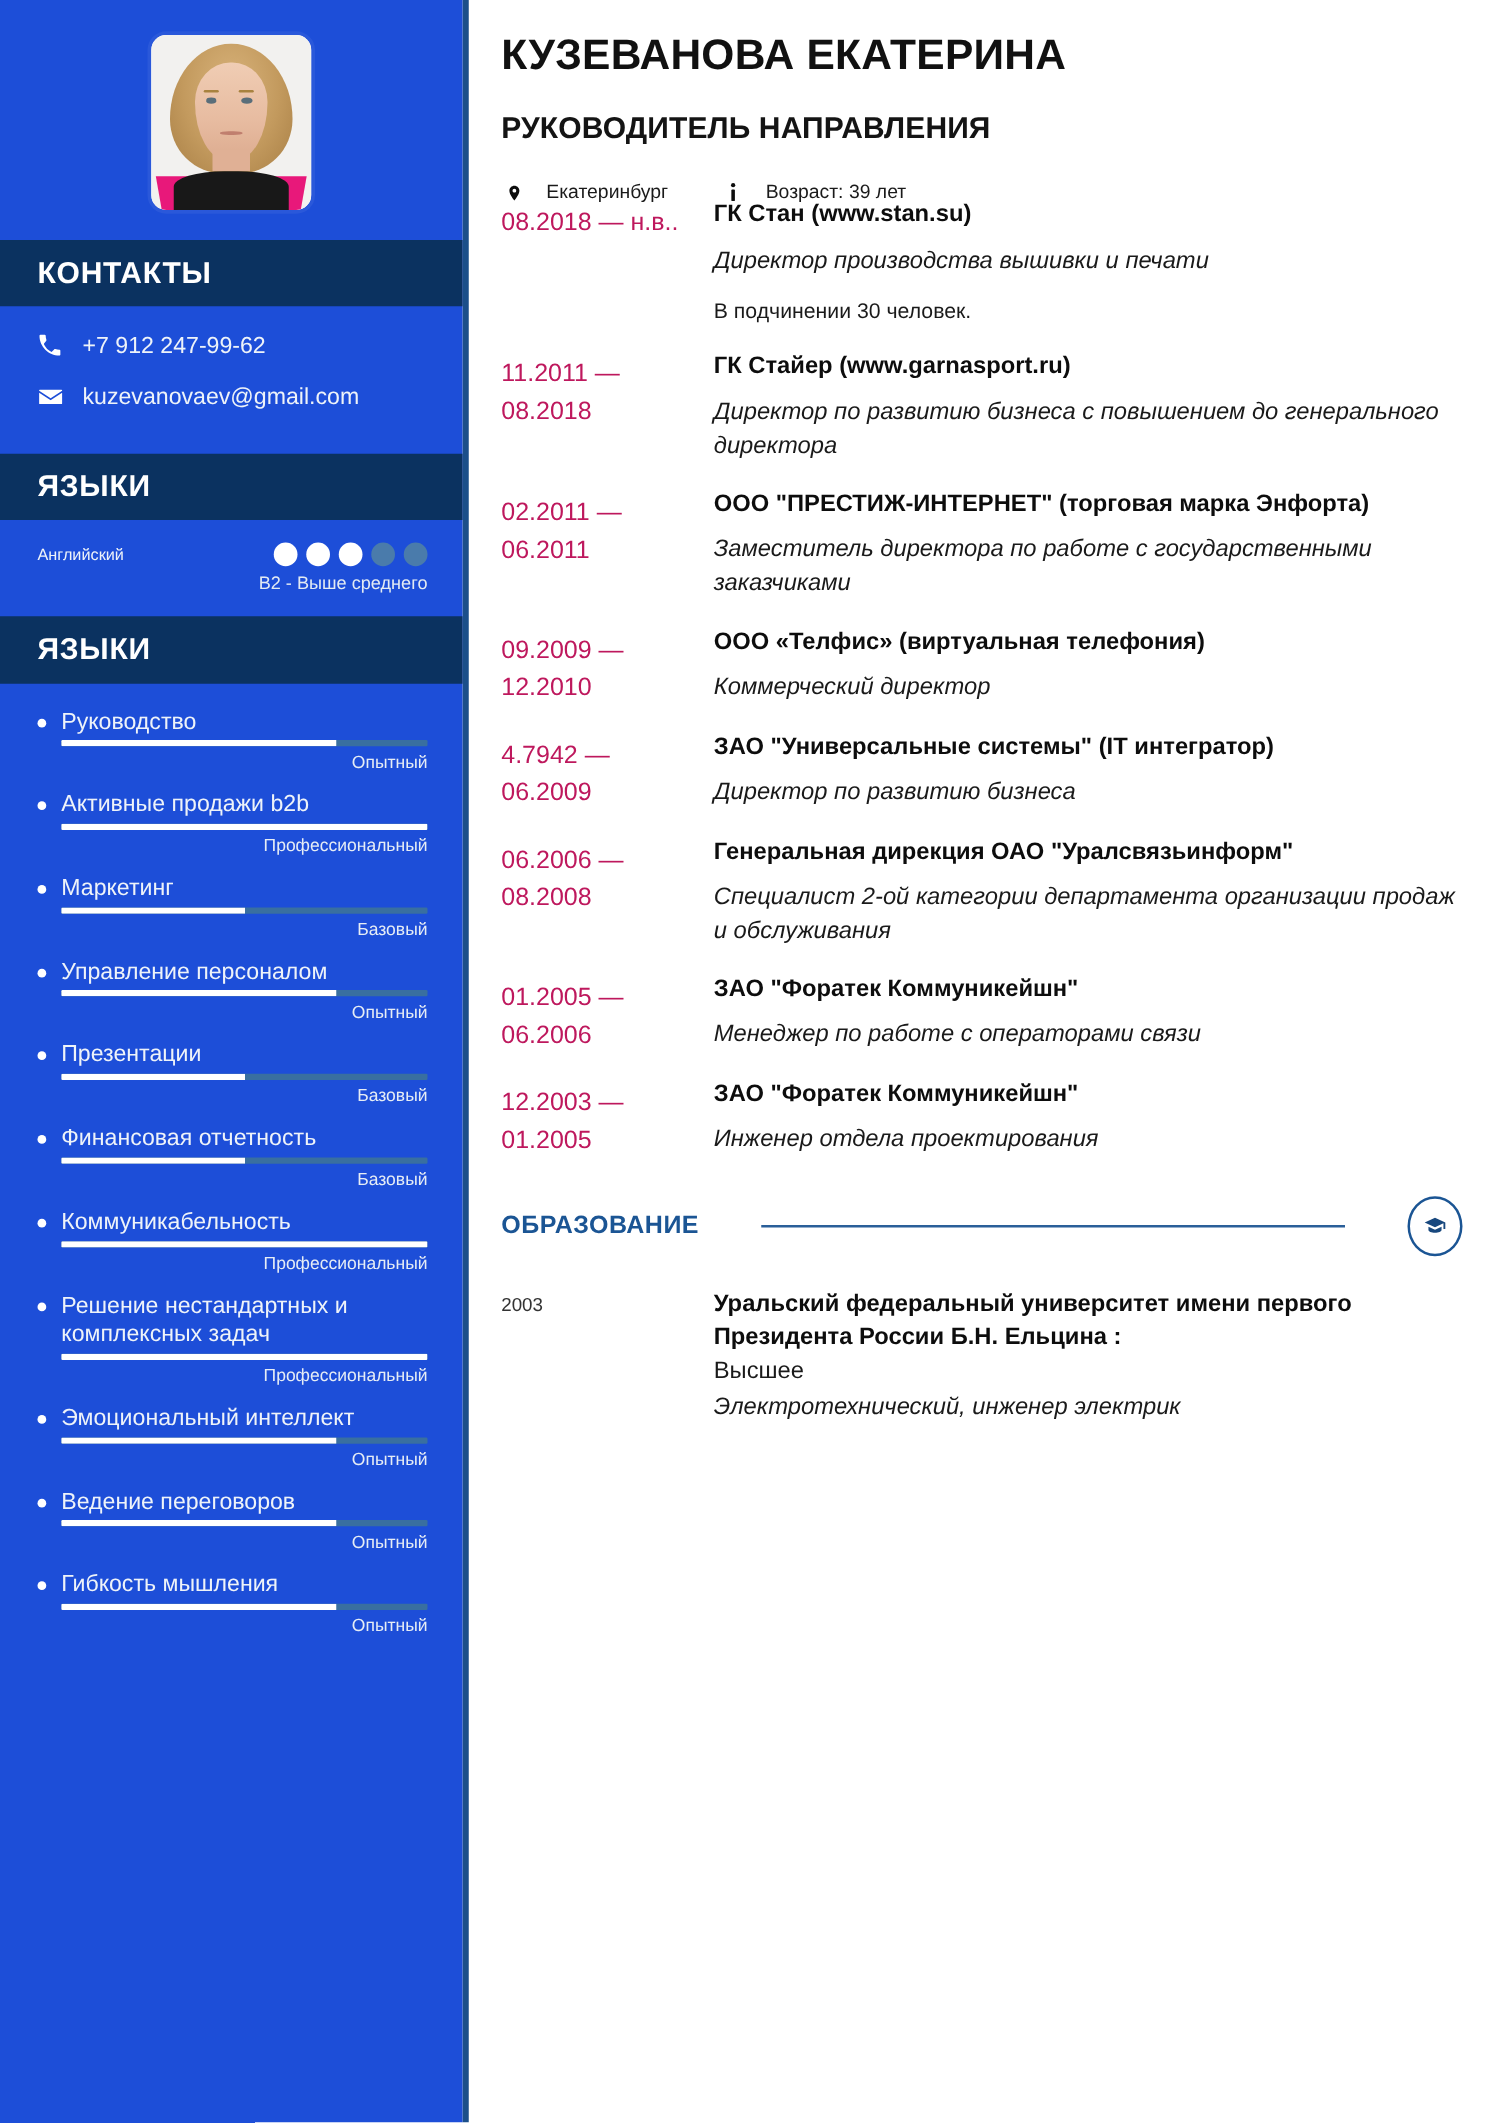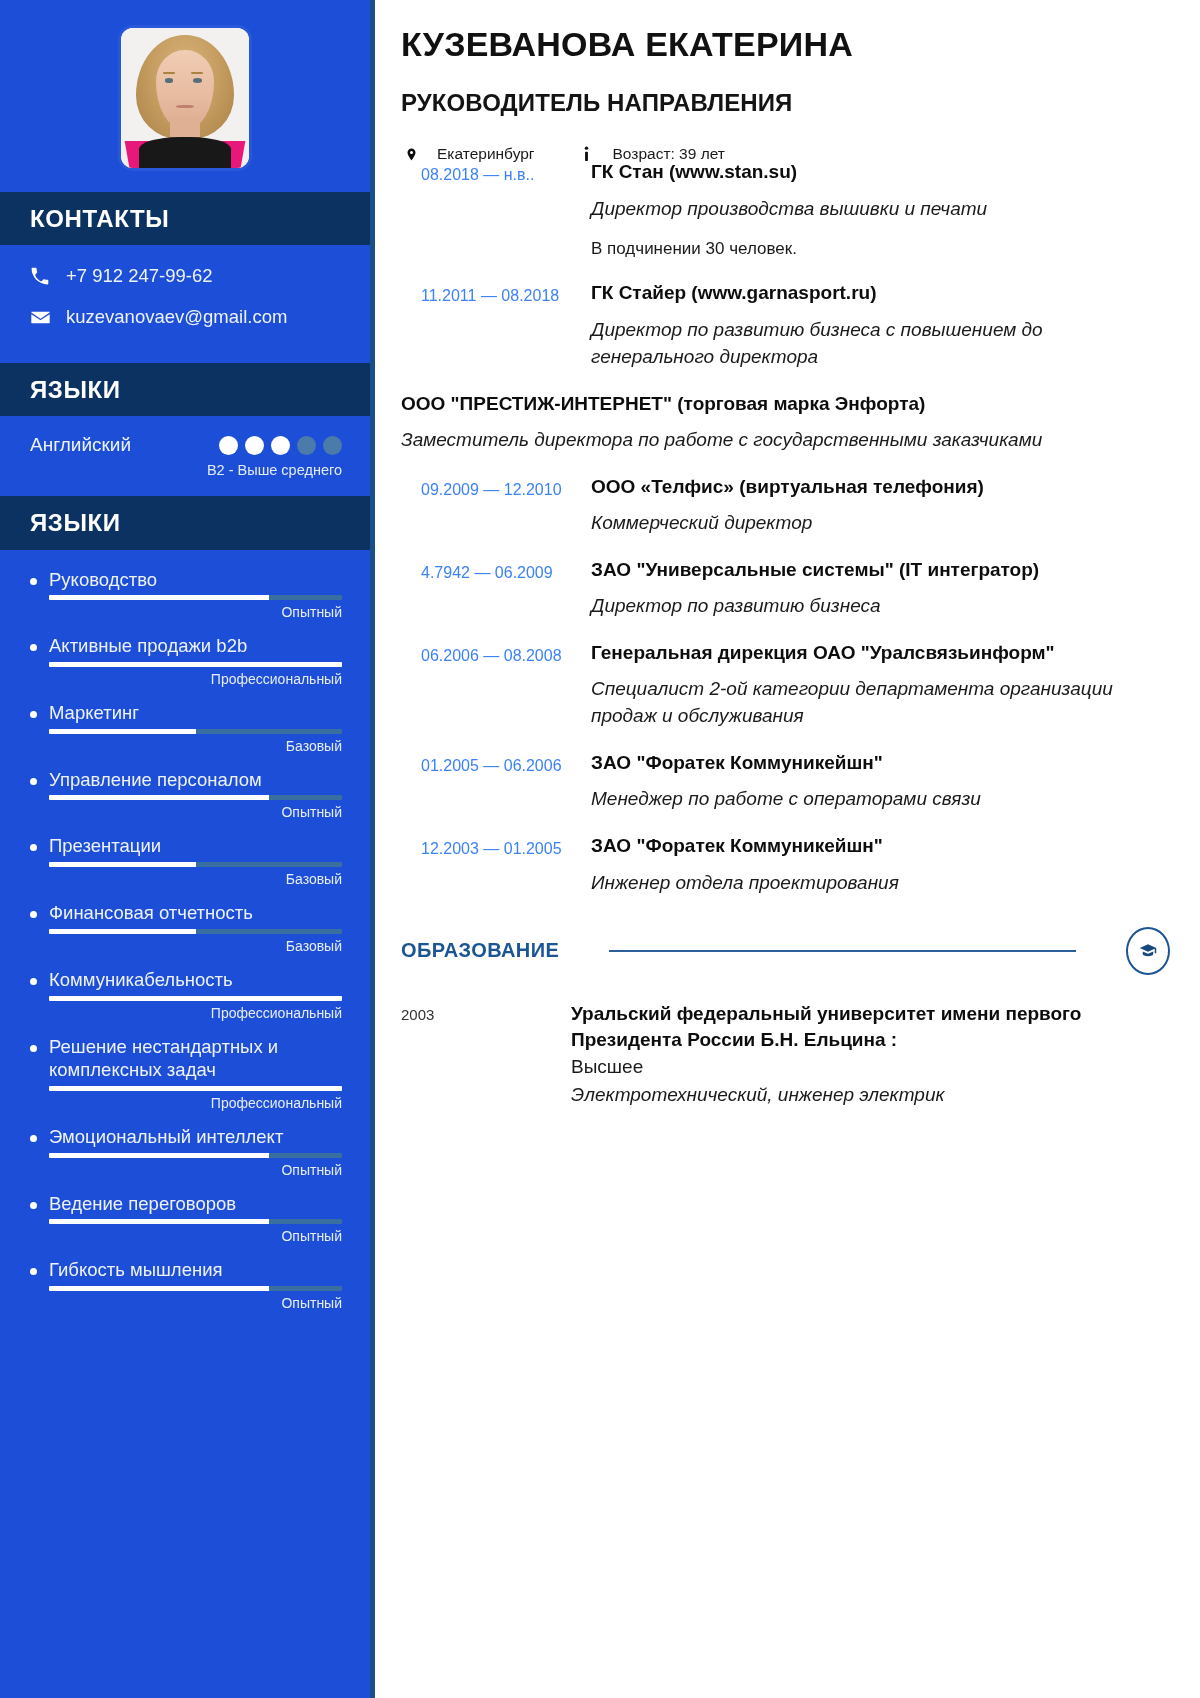--- a/index.html
+++ b/index.html
@@ -78,21 +78,21 @@
   .contact-row { display: flex; align-items: flex-start; margin-bottom: 14px; }
   .c-icon {
     width: 26px; min-width: 26px; height: 22px;
     display: flex; align-items: center; justify-content: flex-start;
     margin-right: 10px; margin-top: 2px;
   }
   .c-icon svg { fill: #ffffff; }
   .c-text { font-size: 18.5px; color: #eef3f9; line-height: 1.45; word-break: break-word; max-width: 268px; }
 
   .lang-row { display: flex; align-items: center; justify-content: space-between; }
-  .lang-name { font-size: 19px; color: #eef3f9; }
+  .lang-name { font-size: 13px; color: #eef3f9; }
   .dots { display: flex; gap: 7px; }
   .dot { width: 19px; height: 19px; border-radius: 50%; background: #ffffff; }
   .dot.off { background: #4a7bab; }
   .lang-level { font-size: 14.5px; color: #e3ebf3; text-align: right; margin-top: 6px; }
 
   .skill { margin-bottom: 14px; }
   .skill-name { display: flex; align-items: flex-start; font-size: 18.5px; color: #eef3f9; line-height: 1.28; }
   .bullet {
     width: 7px; height: 7px; border-radius: 50%; background: #ffffff;
     margin-right: 12px; margin-top: 10px; min-width: 7px;
@@ -116,22 +116,22 @@
     margin-top: 26px; letter-spacing: 0.1px;
   }
   .meta { display: flex; margin-top: 28px; font-size: 15.5px; color: #1a1a1a; }
   .meta-item { display: flex; align-items: center; margin-right: 42px; }
   .meta-icon { width: 20px; display: flex; justify-content: center; margin-right: 16px; }
   .meta-icon svg { fill: #0d0d0d; }
 
   .exp-list { margin-top: -4px; }
   .exp { display: flex; margin-bottom: 20px; }
   .exp-date {
-    width: 170px; min-width: 170px; font-size: 16px; color: #3b82f6;
-    line-height: 1.5; padding-top: 4px; padding-right: 10px; margin-left: 20px;
+    width: 170px; min-width: 170px; font-size: 20px; color: #be185d;
+    line-height: 1.5; padding-top: 4px; padding-right: 10px;
   }
   .exp-body { flex: 1; }
   .exp-company { font-size: 19px; font-weight: bold; color: #0d0d0d; line-height: 1.38; }
   .exp-position { font-size: 19px; font-style: italic; color: #1a1a1a; line-height: 1.42; margin-top: 10px; }
   .exp-note { font-size: 17px; color: #1a1a1a; line-height: 1.4; margin-top: 14px; }
 
   .section-head { display: flex; align-items: center; margin: 30px 0 26px 0; gap: 32px; }
   .section-title {
     font-size: 20px; font-weight: bold; color: #1b5594; letter-spacing: 0.4px;
     white-space: nowrap;
@@ -376,20 +376,21 @@
           </div>
         </div>
         <div class="exp">
           <div class="exp-date">11.2011 — 08.2018</div>
           <div class="exp-body">
             <div class="exp-company">ГК Стайер (www.garnasport.ru)</div>
             <div class="exp-position">Директор по развитию бизнеса с повышением до генерального директора</div>
           </div>
         </div>
         <div class="exp">
+          <div class="exp-date">02.2011 — 06.2011</div>
           <div class="exp-body">
             <div class="exp-company">ООО "ПРЕСТИЖ-ИНТЕРНЕТ" (торговая марка Энфорта)</div>
             <div class="exp-position">Заместитель директора по работе с государственными заказчиками</div>
           </div>
         </div>
         <div class="exp">
           <div class="exp-date">09.2009 — 12.2010</div>
           <div class="exp-body">
             <div class="exp-company">ООО «Телфис» (виртуальная телефония)</div>
             <div class="exp-position">Коммерческий директор</div>

